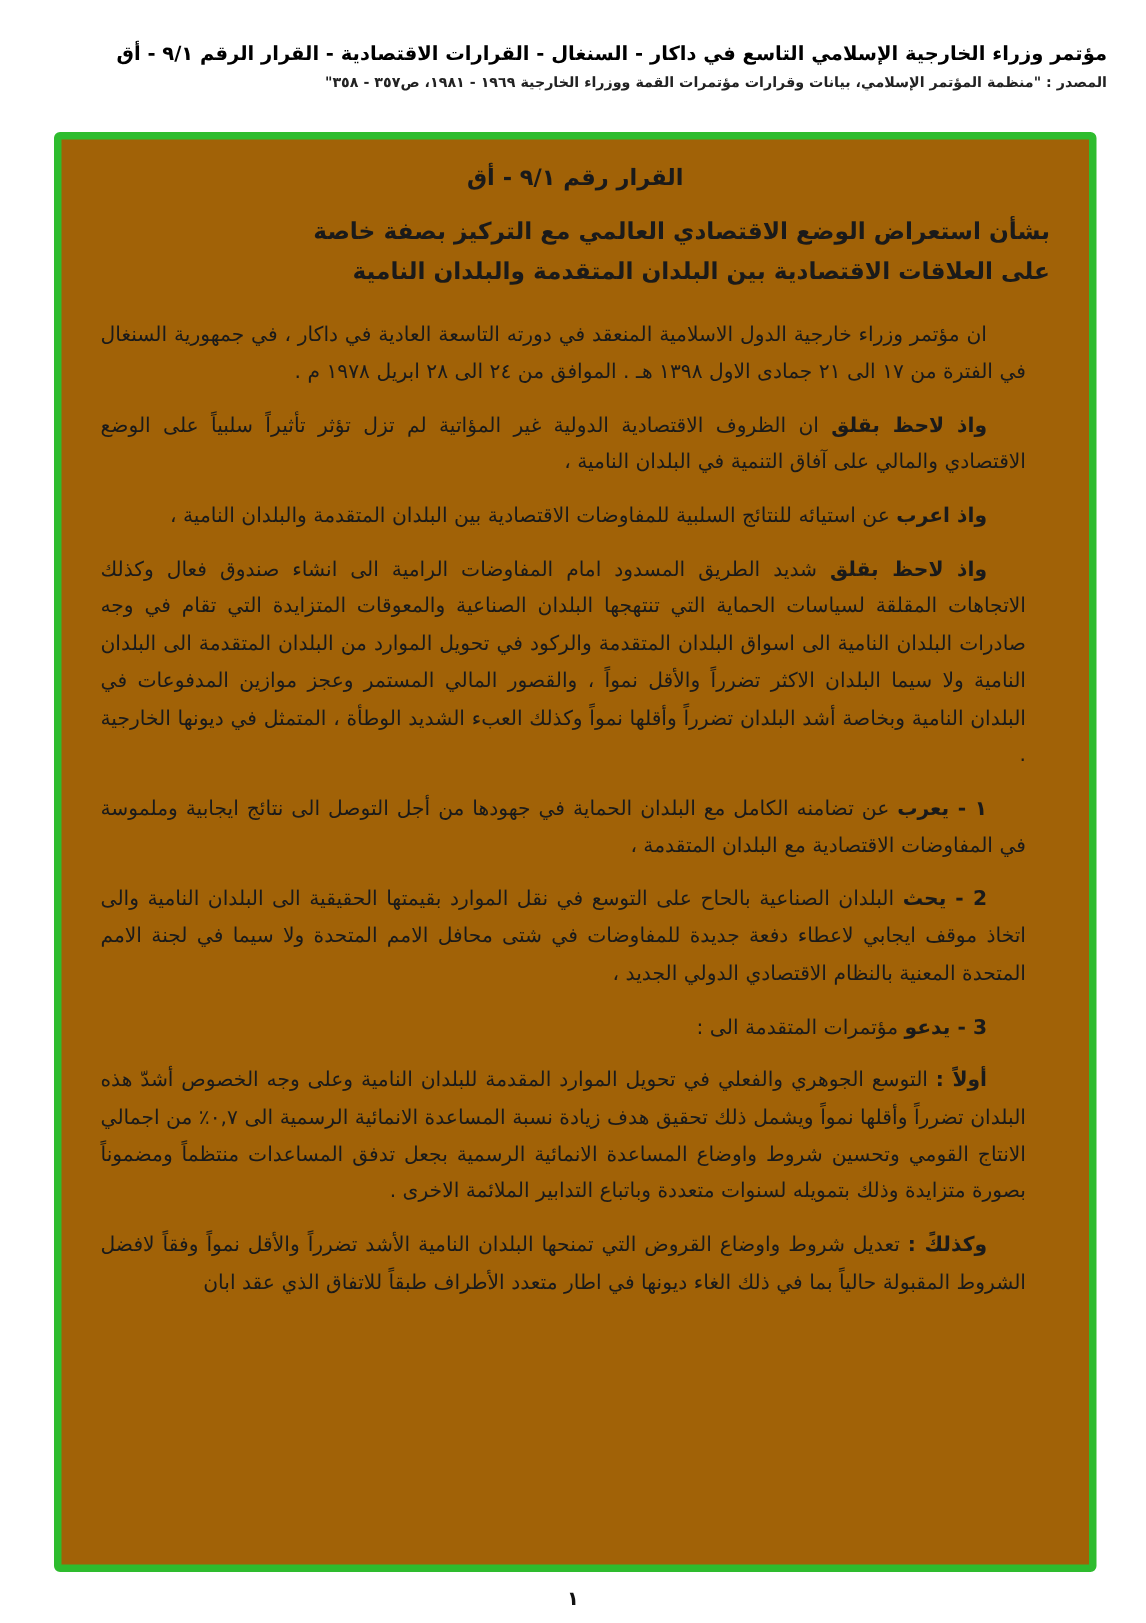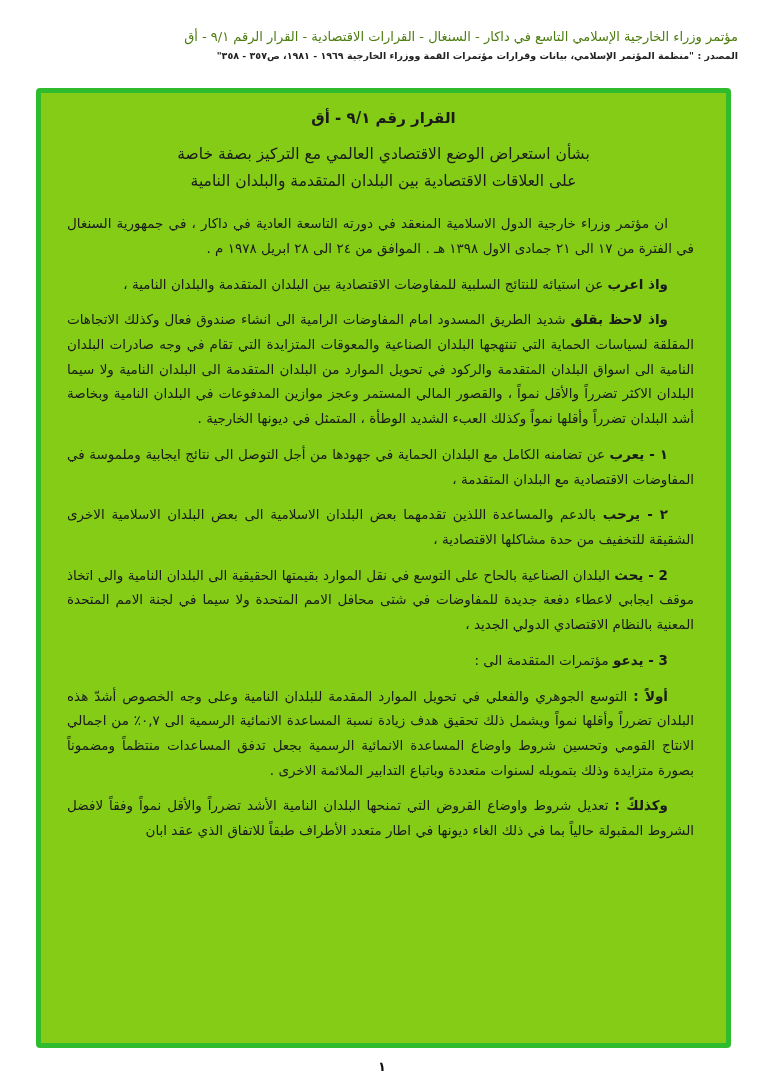--- a/index.html
+++ b/index.html
@@ -18,65 +18,64 @@
   .page-header {
     position: absolute;
     top: 28px;
     left: 28px;
     right: 26px;
     direction: rtl;
     text-align: right;
   }
   .header-title {
     font-size: 13px;
-    font-weight: normal;
-    color: #4d7c0f;
+    font-weight: bold;
+    color: #000000;
     letter-spacing: 0;
     line-height: 1.4;
     white-space: nowrap;
   }
   .header-source {
     margin-top: 4px;
     font-size: 9.5px;
     font-weight: bold;
     color: #222;
     white-space: nowrap;
   }
   .green-frame {
     position: absolute;
     top: 88px;
     left: 36px;
     right: 33px;
     bottom: 34px;
     border: 5px solid #2ebc2e;
     border-radius: 4px;
-    background: #84cc16;
+    background: #a16207;
     padding: 16px 26px 10px 26px;
     box-sizing: border-box;
     overflow: hidden;
   }
   .doc-content {
     direction: rtl;
     text-align: justify;
   }
   .doc-title {
     margin: 0 0 14px 0;
     text-align: center;
     font-size: 15px;
     font-weight: bold;
   }
   .doc-subtitle {
     margin: 0 0 16px 0;
-    text-align: center;
     font-size: 15.5px;
-    font-weight: normal;
+    font-weight: bold;
     line-height: 1.75;
   }
   .para {
-    margin: 0 6px 11px 0;
+    margin: 0 16px 11px 0;
     font-size: 13.5px;
     line-height: 1.83;
     text-indent: 26px;
   }
   .para b {
     font-weight: bold;
   }
   .page-number {
     position: absolute;
     bottom: 8px;
@@ -102,28 +101,28 @@
     <h1 class="doc-title">القرار رقم ٩/١ - أق</h1>
 
     <h2 class="doc-subtitle">
       <span>بشأن استعراض الوضع الاقتصادي العالمي مع التركيز بصفة خاصة</span><br>
       <span>على العلاقات الاقتصادية بين البلدان المتقدمة والبلدان النامية</span>
     </h2>
 
     <p class="para"><b></b> <span>ان مؤتمر وزراء خارجية الدول الاسلامية المنعقد في دورته التاسعة العادية في داكار ، في جمهورية السنغال في الفترة من ١٧ الى ٢١ جمادى الاول ١٣٩٨ هـ . الموافق من ٢٤ الى ٢٨ ابريل ١٩٧٨ م .</span></p>
 
 
+    <p class="para"><b>واذ لاحظ بقلق</b> <span>ان الظروف الاقتصادية الدولية غير المؤاتية لم تزل تؤثر تأثيراً سلبياً على الوضع الاقتصادي والمالي على آفاق التنمية في البلدان النامية ،</span></p>
 
     <p class="para"><b>واذ اعرب</b> <span>عن استيائه للنتائج السلبية للمفاوضات الاقتصادية بين البلدان المتقدمة والبلدان النامية ،</span></p>
 
     <p class="para"><b>واذ لاحظ بقلق</b> <span>شديد الطريق المسدود امام المفاوضات الرامية الى انشاء صندوق فعال وكذلك الاتجاهات المقلقة لسياسات الحماية التي تنتهجها البلدان الصناعية والمعوقات المتزايدة التي تقام في وجه صادرات البلدان النامية الى اسواق البلدان المتقدمة والركود في تحويل الموارد من البلدان المتقدمة الى البلدان النامية ولا سيما البلدان الاكثر تضرراً والأقل نمواً ، والقصور المالي المستمر وعجز موازين المدفوعات في البلدان النامية وبخاصة أشد البلدان تضرراً وأقلها نمواً وكذلك العبء الشديد الوطأة ، المتمثل في ديونها الخارجية .</span></p>
 
     <p class="para"><b>١ - يعرب</b> <span>عن تضامنه الكامل مع البلدان الحماية في جهودها من أجل التوصل الى نتائج ايجابية وملموسة في المفاوضات الاقتصادية مع البلدان المتقدمة ،</span></p>
 
-    <p class="para"><b>٢ - يرحب</b> <span>بالدعم والمساعدة اللذين تقدمهما بعض البلدان الاسلامية الى بعض البلدان الاسلامية الاخرى الشقيقة للتخفيف من حدة مشاكلها الاقتصادية ،</span></p>
 
     <p class="para"><b>2 - يحث</b> <span>البلدان الصناعية بالحاح على التوسع في نقل الموارد بقيمتها الحقيقية الى البلدان النامية والى اتخاذ موقف ايجابي لاعطاء دفعة جديدة للمفاوضات في شتى محافل الامم المتحدة ولا سيما في لجنة الامم المتحدة المعنية بالنظام الاقتصادي الدولي الجديد ،</span></p>
 
     <p class="para"><b>3 - يدعو</b> <span>مؤتمرات المتقدمة الى :</span></p>
 
     <p class="para"><b>أولاً :</b> <span>التوسع الجوهري والفعلي في تحويل الموارد المقدمة للبلدان النامية وعلى وجه الخصوص أشدّ هذه البلدان تضرراً وأقلها نمواً ويشمل ذلك تحقيق هدف زيادة نسبة المساعدة الانمائية الرسمية الى ٠,٧٪ من اجمالي الانتاج القومي وتحسين شروط واوضاع المساعدة الانمائية الرسمية بجعل تدفق المساعدات منتظماً ومضموناً بصورة متزايدة وذلك بتمويله لسنوات متعددة وباتباع التدابير الملائمة الاخرى .</span></p>
 
     <p class="para"><b>وكذلكً :</b> <span>تعديل شروط واوضاع القروض التي تمنحها البلدان النامية الأشد تضرراً والأقل نمواً وفقاً لافضل الشروط المقبولة حالياً بما في ذلك الغاء ديونها في اطار متعدد الأطراف طبقاً للاتفاق الذي عقد ابان</span></p>
 
   </div>

